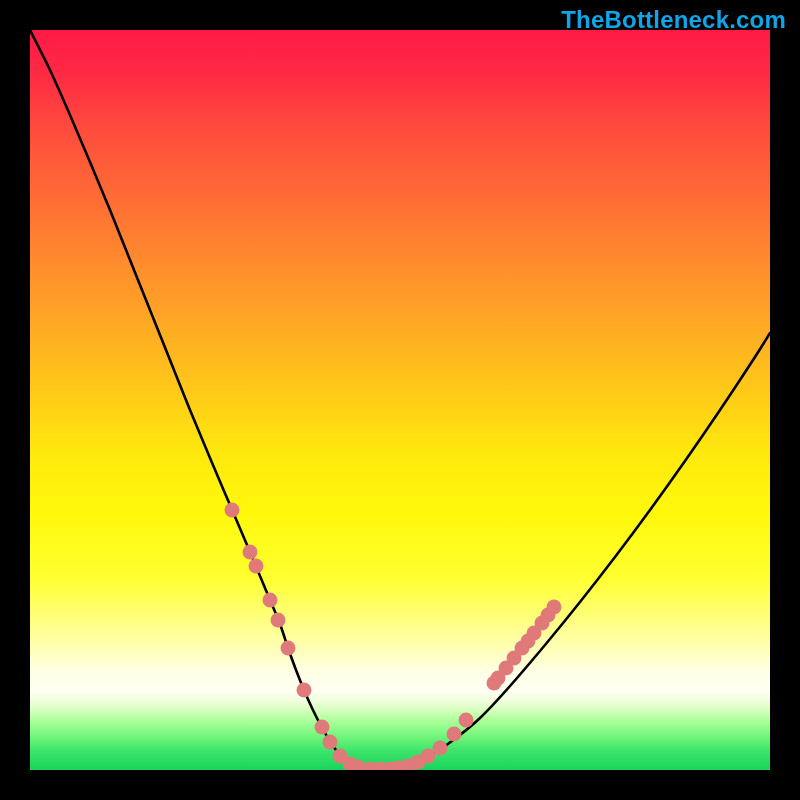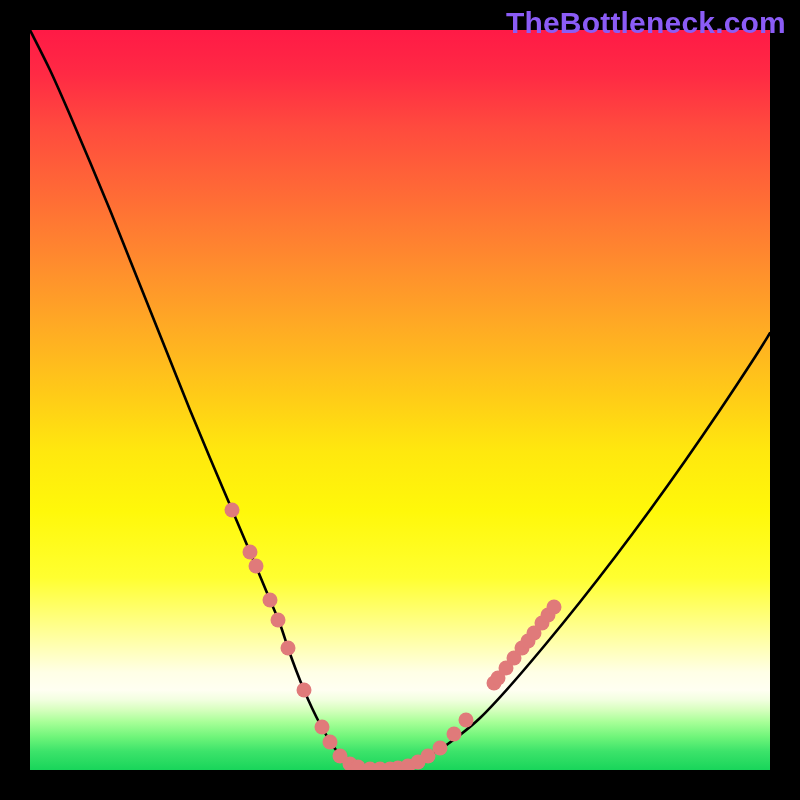--- a/index.html
+++ b/index.html
@@ -16,22 +16,22 @@
     top: 0;
     left: 0;
     width: 800px;
     height: 800px;
     background: #000;
   }
   .watermark {
     position: absolute;
     top: 6px;
     right: 14px;
-    color: #8b5cf6;
-    font-size: 30px;
+    color: #0ea5e9;
+    font-size: 24px;
     font-weight: 600;
     letter-spacing: 0.2px;
     z-index: 50;
   }
   svg {
     position: absolute;
     top: 0;
     left: 0;
   }
 </style>

